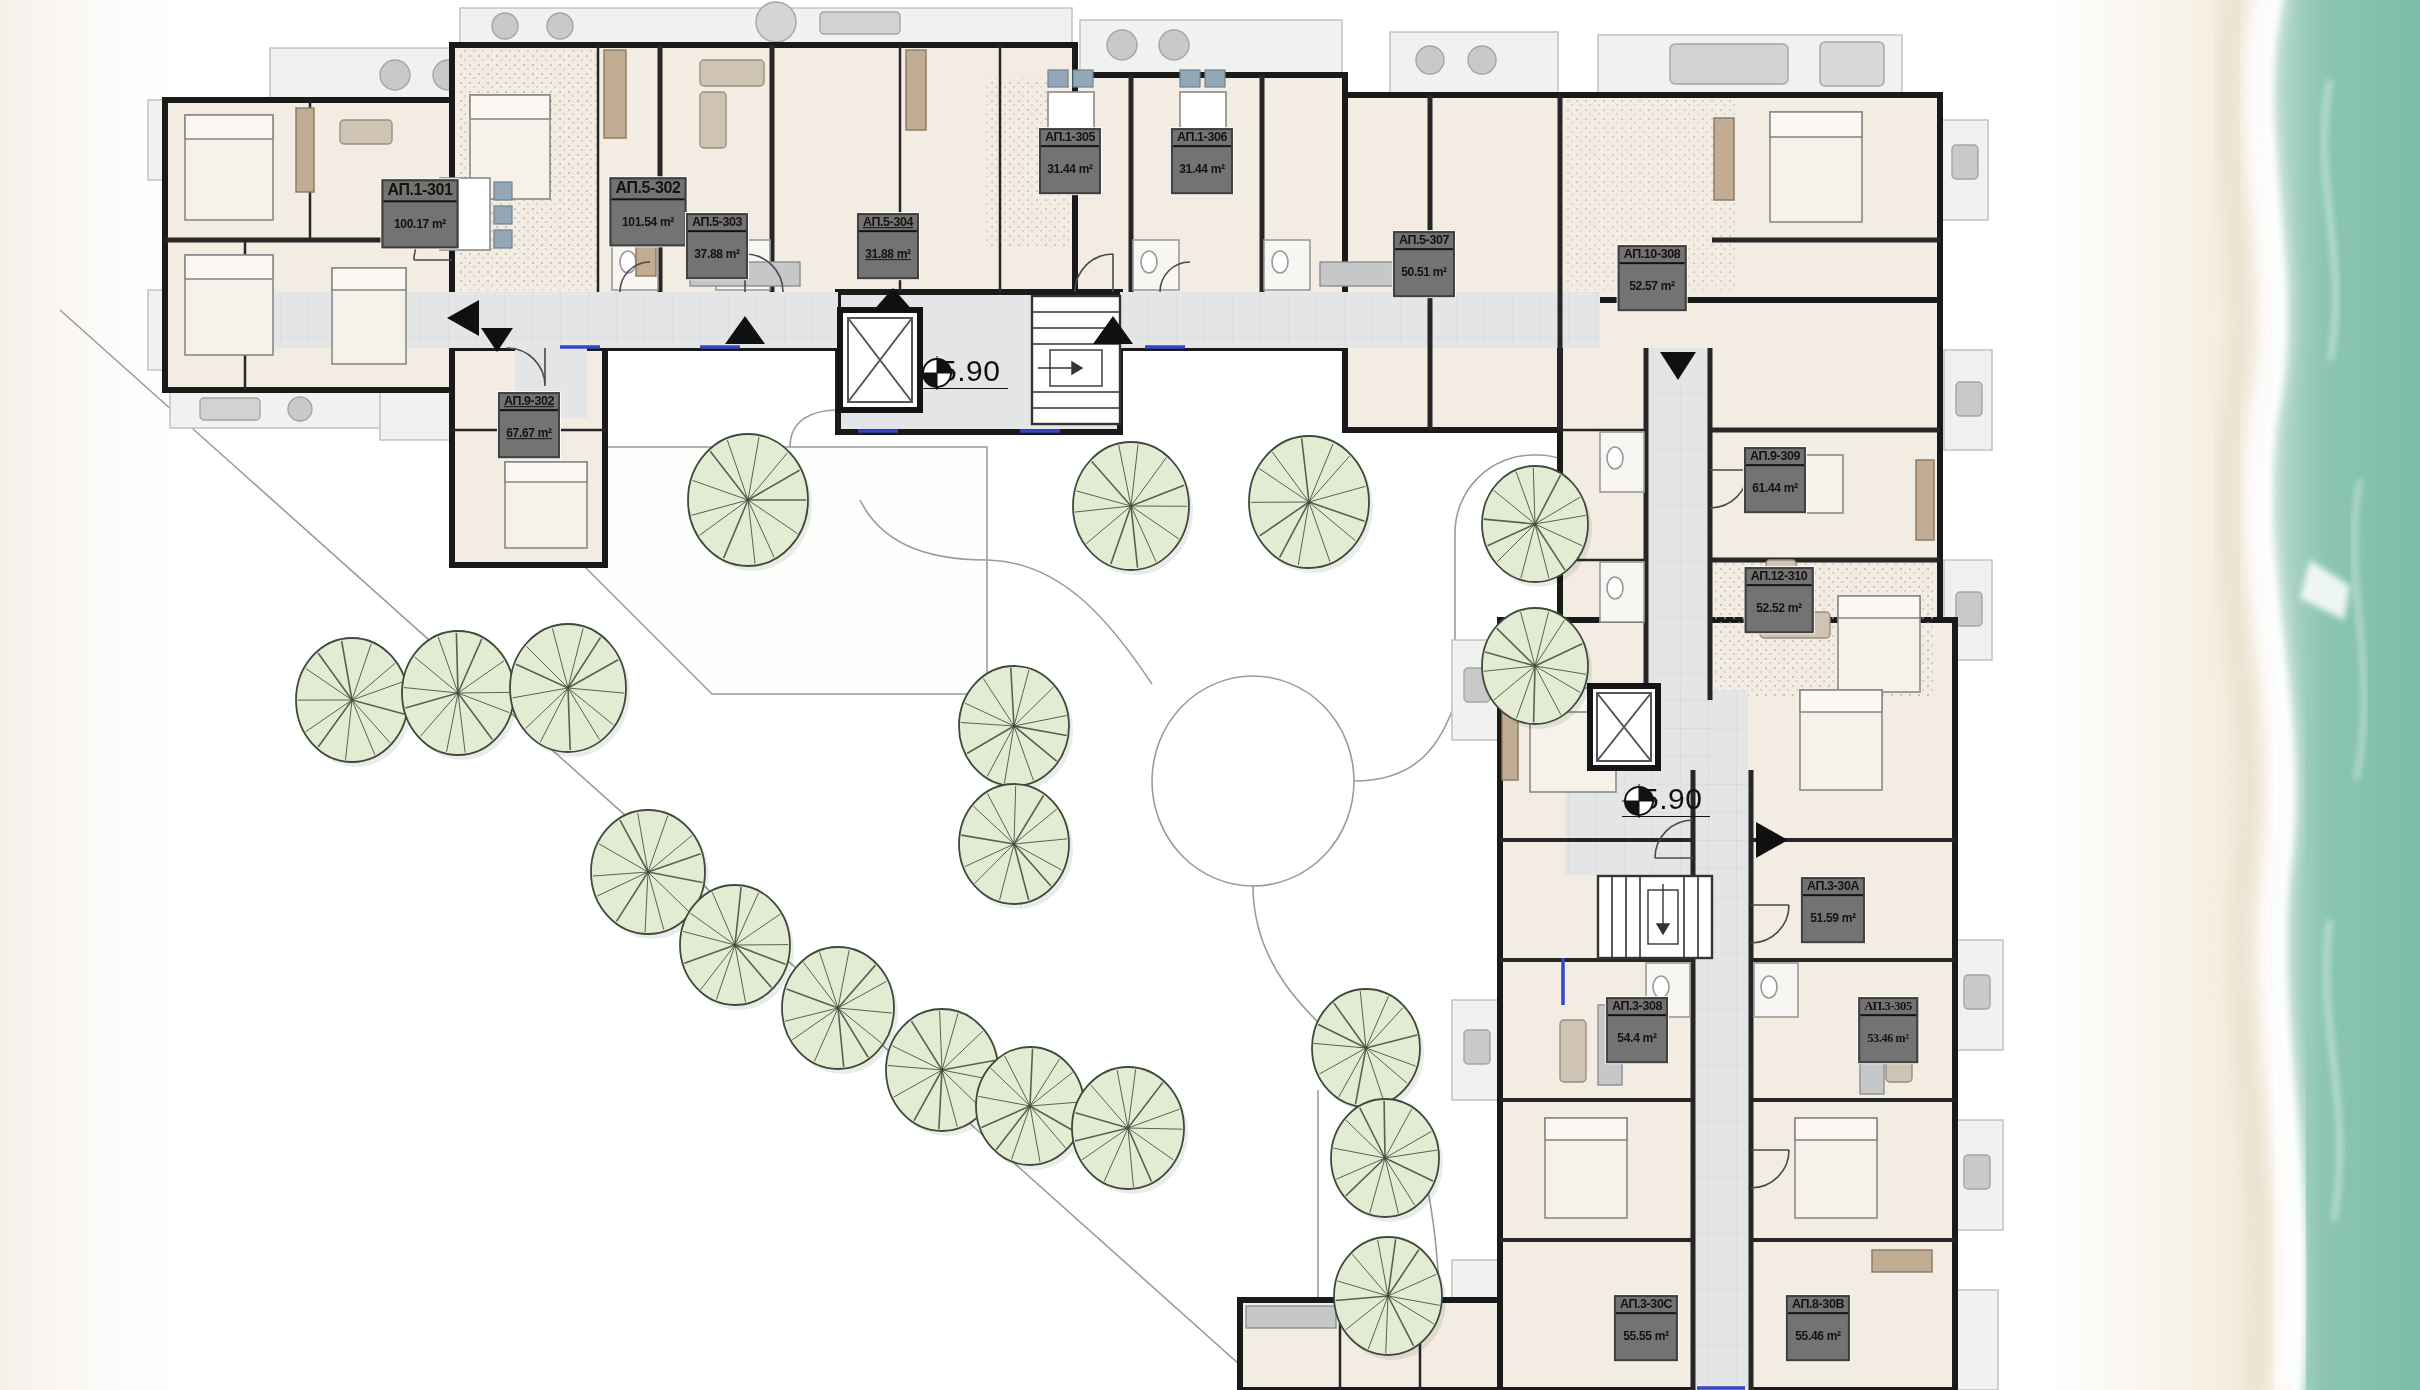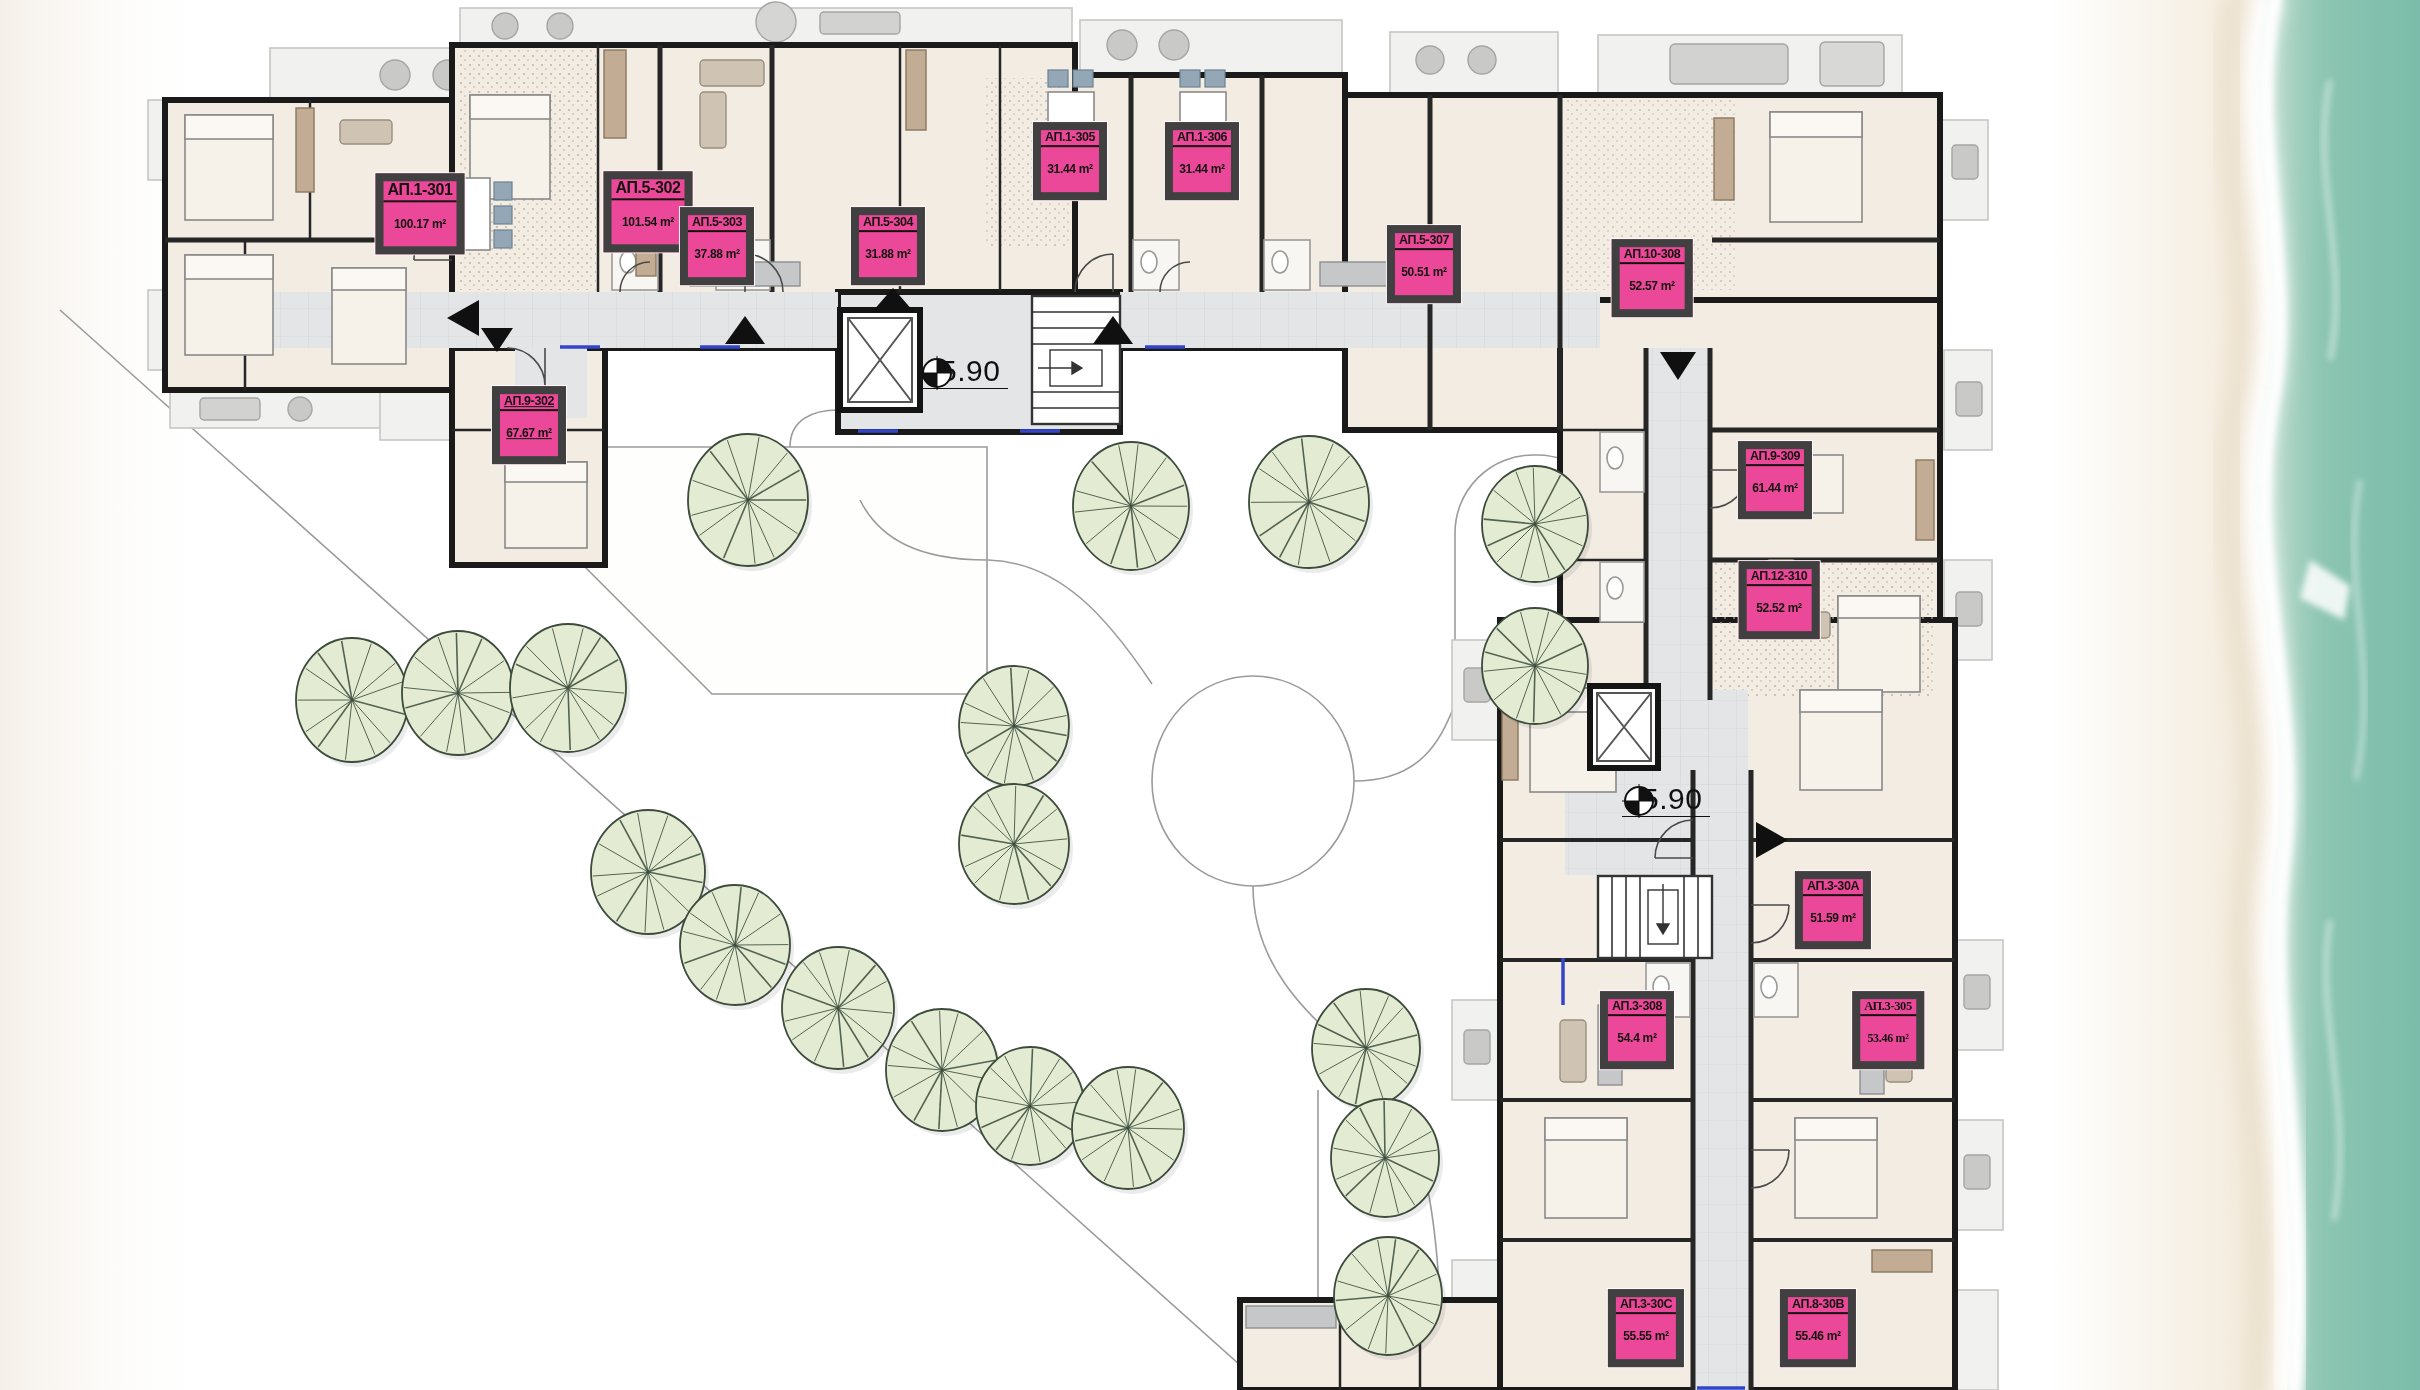--- a/index.html
+++ b/index.html
@@ -1,20 +1,20 @@
 <!DOCTYPE html>
 <html><head>
 <meta charset="utf-8">
 <style>
   html,body{margin:0;padding:0;background:#ffffff;}
   .canvas{position:relative;width:2420px;height:1390px;overflow:hidden;background:#ffffff;
           font-family:"Liberation Sans", sans-serif;}
   .canvas svg{position:absolute;left:0;top:0;}
   #labels-layer,#markers-layer{position:absolute;left:0;top:0;width:100%;height:100%;pointer-events:none;}
-  .apt-label{position:absolute;transform:translate(-50%,-50%);background:#ec4899;border:8px solid #404040;
+  .apt-label{position:absolute;transform:translate(-50%,-50%);background:#737373;border:2px solid #404040;
              text-align:center;color:#15130f;box-shadow:0 0 0 1px #fdfcfa;line-height:1.05;}
   .apt-label .apt-name{display:block;font-weight:bold;border-bottom:2px solid #15130f;padding:1px 4px;
              letter-spacing:-0.4px;white-space:nowrap;}
   .apt-label .apt-area{display:block;padding:16px 4px;font-weight:bold;letter-spacing:-0.3px;white-space:nowrap;}
   .apt-label.lg .apt-name{font-size:16px;}
   .apt-label.lg .apt-area{font-size:12px;}
   .apt-label.sm .apt-name{font-size:12.5px;}
   .apt-label.sm .apt-area{font-size:12px;}
   .level-marker{position:absolute;display:flex;align-items:center;gap:6px;color:#111;}
   .level-marker .lvl-text{font-size:30px;letter-spacing:0.5px;border-bottom:1.6px solid #111;
@@ -695,21 +695,21 @@
         <span class="apt-area">100.17 m²</span>
       </div>
       <div class="apt-label lg" style="left: 648px; top: 212px;">
         <span class="apt-name">АП.5-302</span>
         <span class="apt-area">101.54 m²</span>
       </div>
       <div class="apt-label sm" style="left: 717px; top: 246px;">
         <span class="apt-name">АП.5-303</span>
         <span class="apt-area">37.88 m²</span>
       </div>
-      <div class="apt-label sm" style="left: 888px; top: 246px;">
+      <div class="apt-label sm" style="left: 888px; top: 246px; text-decoration: underline;">
         <span class="apt-name">АП.5-304</span>
         <span class="apt-area">31.88 m²</span>
       </div>
       <div class="apt-label sm" style="left: 1070px; top: 161px;">
         <span class="apt-name">АП.1-305</span>
         <span class="apt-area">31.44 m²</span>
       </div>
       <div class="apt-label sm" style="left: 1202px; top: 161px;">
         <span class="apt-name">АП.1-306</span>
         <span class="apt-area">31.44 m²</span>

